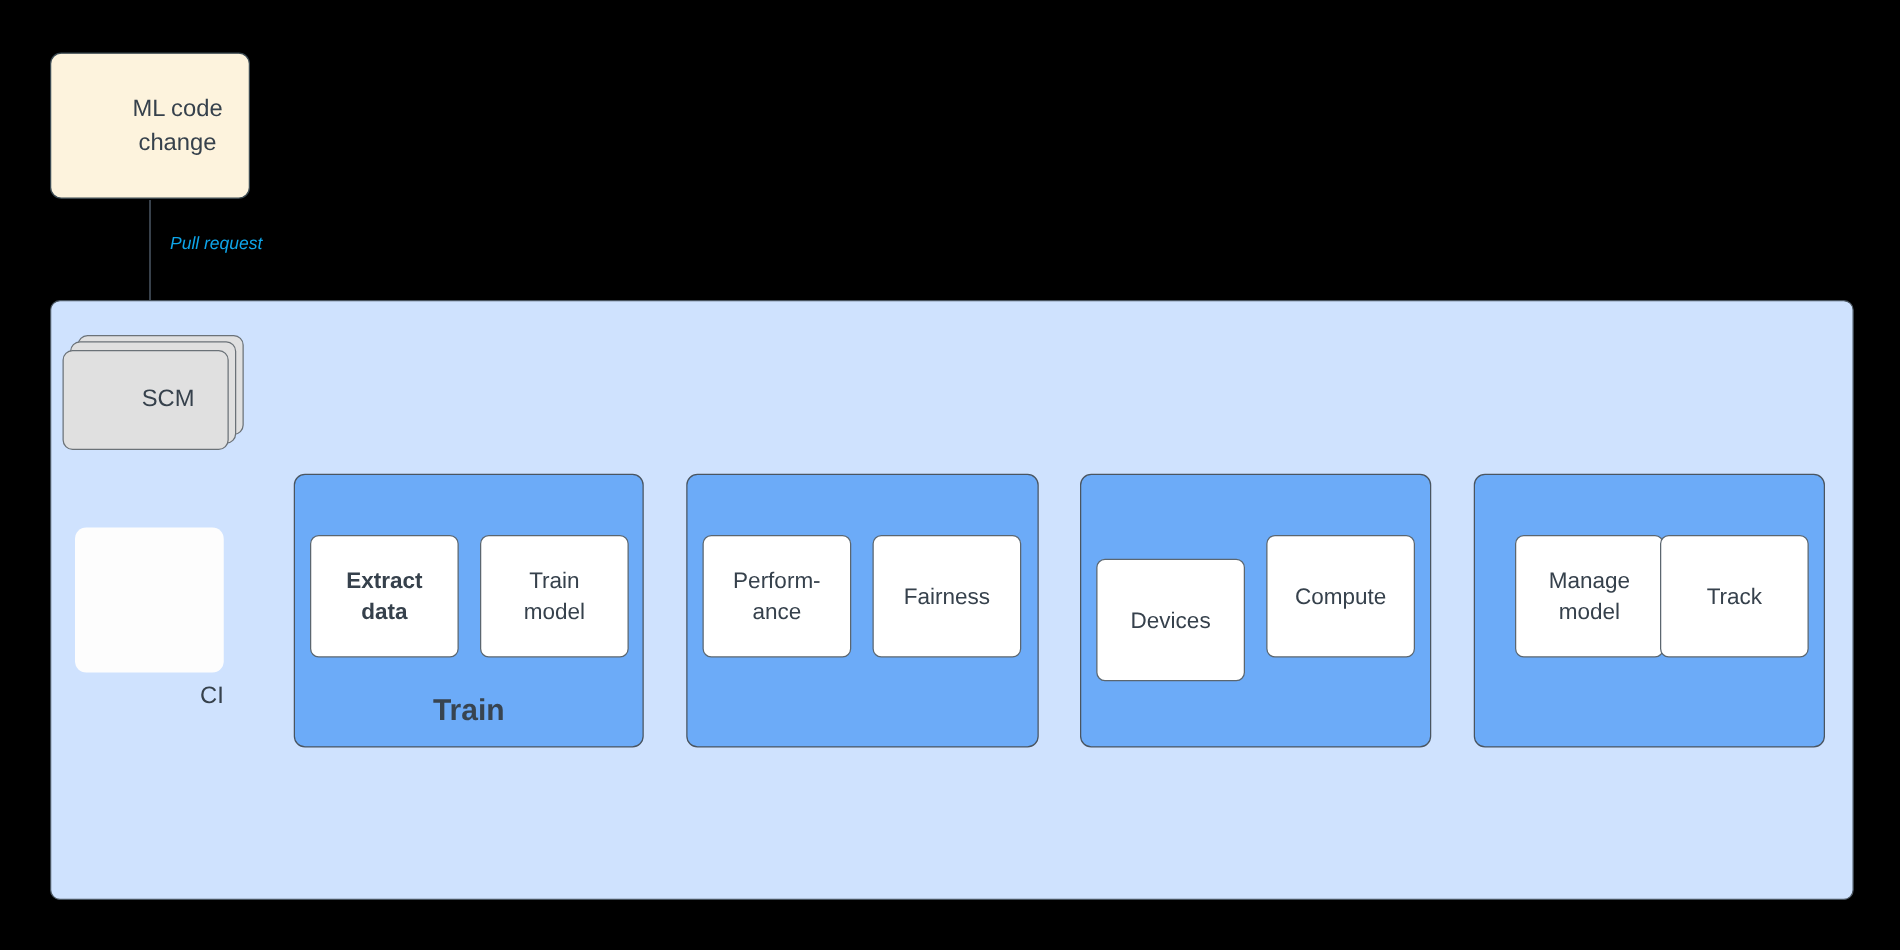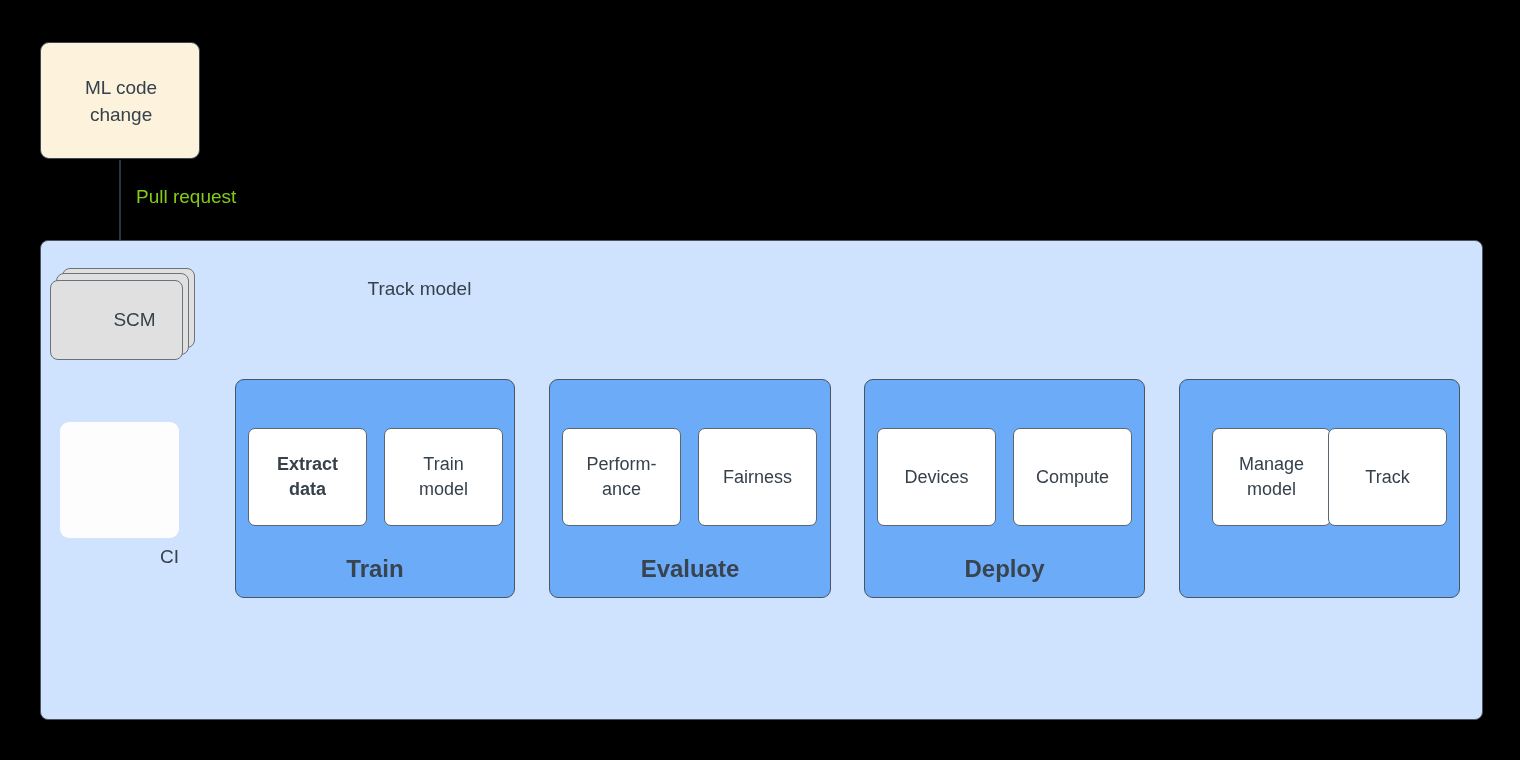--- a/index.html
+++ b/index.html
@@ -23,21 +23,21 @@
     width: 1520px;
     height: 760px;
   }
 
   
   .node {
     position: absolute;
     box-sizing: border-box;
     display: flex;
     align-items: center;
-    justify-content: flex-start;
+    justify-content: center;
     text-align: center;
     padding-left: 44px;
   }
 
   
   #ml-code-change {
     left: 40px;
     top: 42px;
     width: 160px;
     height: 117px;
@@ -47,23 +47,24 @@
     font-size: 19px;
     line-height: 27px;
     color: #36414c;
   }
 
   
   #pull-request-label {
     position: absolute;
     left: 136px;
     top: 186px;
-    font-size: 19px;
-    color: #84cc16;
+    font-size: 14px;
+    color: #0ea5e9;
     white-space: nowrap;
+    font-style: italic;
   }
 
   
   #platform-container {
     position: absolute;
     left: 40px;
     top: 240px;
     width: 1441px;
     height: 478px;
     background: #cfe2fe;
@@ -289,43 +290,38 @@
     <div class="scm-sheet back2"></div>
     <div class="scm-sheet back1"></div>
     <div class="scm-sheet front">
       <span>SCM</span>
     </div>
   </div>
 
   <div id="ci-tile"></div>
   <div id="ci-label">CI</div>
 
-  <div id="track-model-note">
-    <div class="note-text">Track model</div>
-  </div>
 
   <div class="stage" id="stage-train">
     <div class="substep sub-a" style="white-space:pre-line;font-weight:bold;">Extract
 data</div>
     <div class="substep sub-b" style="white-space:pre-line;">Train
 model</div>
     <div class="stage-title">Train</div>
   </div>
 
   <div class="stage" id="stage-evaluate">
     <div class="substep sub-a" style="white-space:pre-line;">Perform-
 ance</div>
     <div class="substep sub-b" style="white-space:pre-line;">Fairness</div>
-    <div class="stage-title">Evaluate</div>
   </div>
 
   <div class="stage" id="stage-deploy">
-    <div class="substep sub-a" style="white-space:pre-line;">Devices</div>
+    <div class="substep sub-a" style="white-space:pre-line;margin-top:19px;">Devices</div>
     <div class="substep sub-b" style="white-space:pre-line;">Compute</div>
-    <div class="stage-title">Deploy</div>
   </div>
 
   <div class="stage" id="stage-monitor">
     <div class="substep sub-a" style="white-space:pre-line;margin-left:20px;">Manage
 model</div>
     <div class="substep sub-b" style="white-space:pre-line;">Track</div>
   </div>
 
 </div>
 

